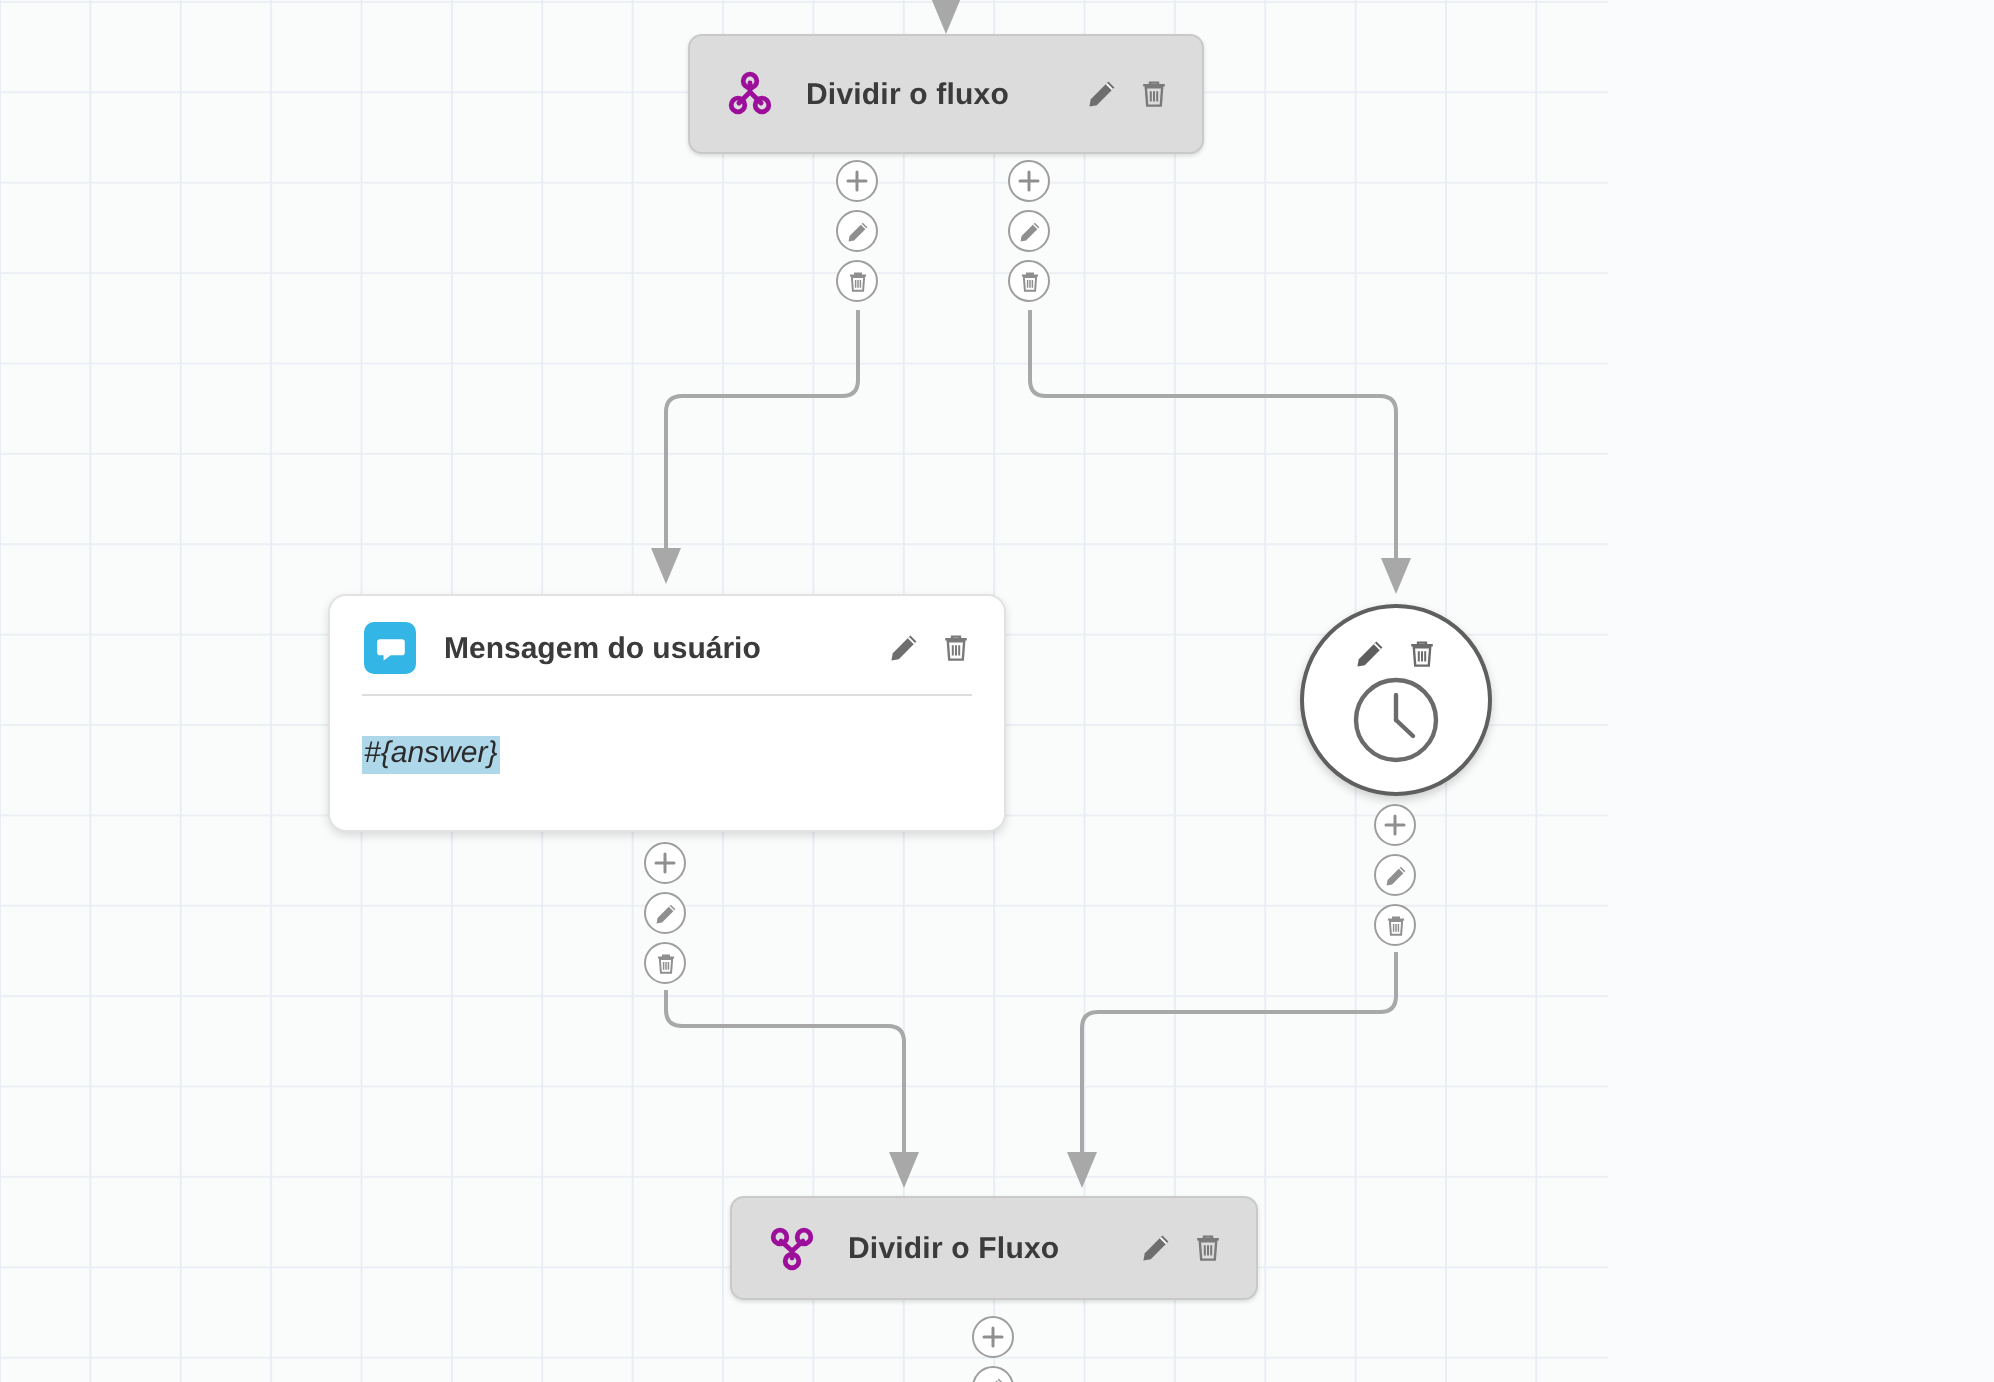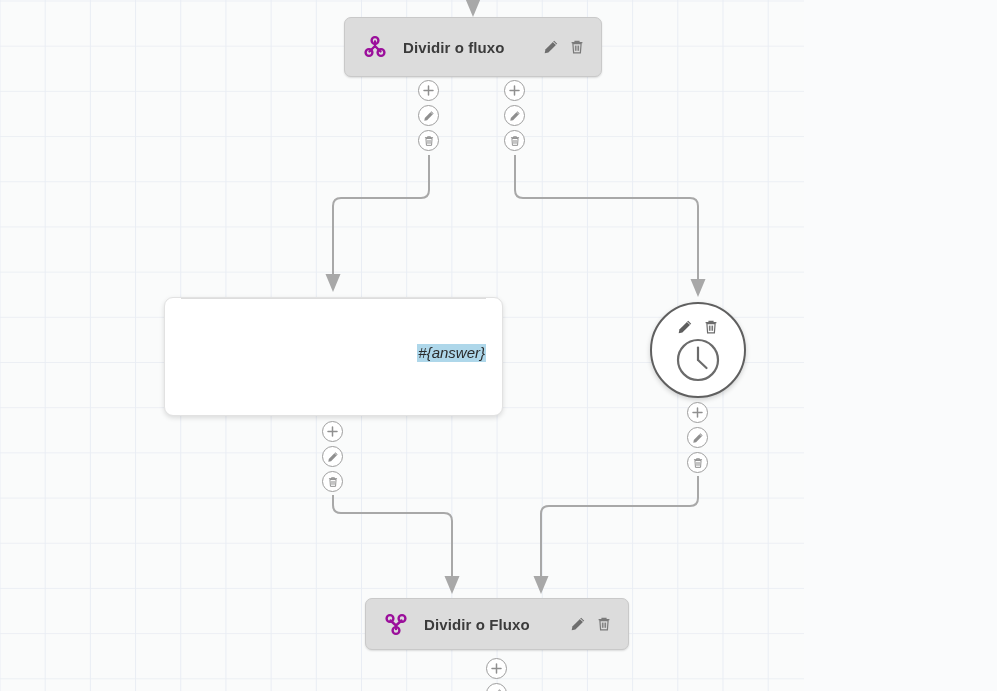--- a/index.html
+++ b/index.html
@@ -84,21 +84,21 @@
   }
   .card-divider {
     height: 1px;
     background: #dddddd;
     margin: 0 16px;
   }
   .card-body {
     flex: 1;
     display: flex;
     align-items: center;
-    justify-content: flex-end;
+    justify-content: flex-start;
     padding: 12px 16px 20px;
   }
   .var-chip {
     font-size: 15px;
     font-style: italic;
     color: #2b2b2b;
     background: #aed7ea;
     padding: 0 1px;
     line-height: 1.25;
     white-space: nowrap;
@@ -244,20 +244,47 @@
         <svg width="16" height="16" viewBox="0 0 16 16">
           <path d="M2.6 3.6 h10.8 M6 3.6 v-1.3 h4 v1.3" stroke="#7a7a7a" stroke-width="1.2" fill="none"></path>
           <path d="M3.9 4.6 h8.2 l-0.7 9.2 h-6.8 Z" fill="none" stroke="#7a7a7a" stroke-width="1.2"></path>
           <path d="M6.4 6.6 v5.2 M8 6.6 v5.2 M9.6 6.6 v5.2" stroke="#7a7a7a" stroke-width="1"></path>
         </svg>
       </span>
     </span>
   </div>
 
   <div class="node node-card" style="left:164px; top:297px; width:339px; height:119px;">
+    <div class="card-header">
+      <span class="icon-tile blue">
+        <svg width="17" height="17" viewBox="0 0 17 17">
+          <path d="M3 3.6 h11 a1.4 1.4 0 0 1 1.4 1.4 v5.2 a1.4 1.4 0 0 1 -1.4 1.4
+                   h-5.6 l-3.6 2.6 v-2.6 h-1.8 a1.4 1.4 0 0 1 -1.4 -1.4 v-5.2
+                   a1.4 1.4 0 0 1 1.4 -1.4 z" fill="#ffffff"></path>
+        </svg>
+      </span>
+      <span class="title-gap"></span>
+      <span class="node-title">Mensagem do usuário</span>
+      <span class="spacer"></span>
+      <span class="hdr-actions">
+        <span class="hdr-icon">
+          <svg width="16" height="16" viewBox="0 0 16 16">
+            <path d="M11.2 1.8 L14.2 4.8 L5.4 13.6 L1.7 14.3 L2.4 10.6 Z" fill="#6e6e6e"></path>
+            <path d="M10.2 2.8 L13.2 5.8" stroke="#ffffff" stroke-width="0.9"></path>
+          </svg>
+        </span>
+        <span class="hdr-icon">
+          <svg width="16" height="16" viewBox="0 0 16 16">
+            <path d="M2.6 3.6 h10.8 M6 3.6 v-1.3 h4 v1.3" stroke="#7a7a7a" stroke-width="1.2" fill="none"></path>
+            <path d="M3.9 4.6 h8.2 l-0.7 9.2 h-6.8 Z" fill="none" stroke="#7a7a7a" stroke-width="1.2"></path>
+            <path d="M6.4 6.6 v5.2 M8 6.6 v5.2 M9.6 6.6 v5.2" stroke="#7a7a7a" stroke-width="1"></path>
+          </svg>
+        </span>
+      </span>
+    </div>
     <div class="card-divider"></div>
     <div class="card-body">
       <span class="var-chip">#{answer}</span>
     </div>
   </div>
 
   <div class="node node-circle" style="left:650px; top:302px;">
     <span class="circle-actions">
       <span class="hdr-icon">
         <svg width="16" height="16" viewBox="0 0 16 16">

